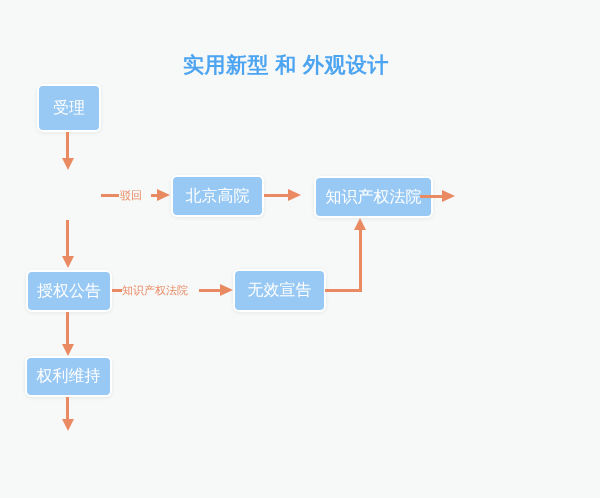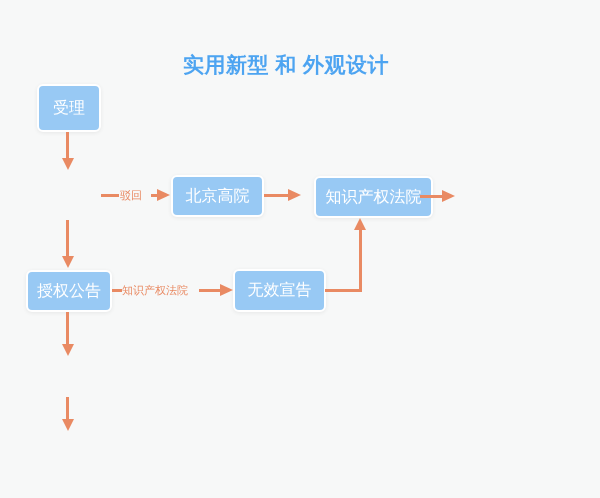--- a/index.html
+++ b/index.html
@@ -110,20 +110,21 @@
 
 <div class="canvas">
 
   <div class="title">实用新型 和 外观设计</div>
 
   <div class="node n-accept">受理</div>
   <div class="node n-reexam">北京高院</div>
   <div class="node n-ipcourt">知识产权法院</div>
   <div class="node n-grant">授权公告</div>
   <div class="node n-invalid">无效宣告</div>
+  <div class="node n-maintain">权利维持</div>
 
   <div class="line l-a1"></div>
   <div class="head down h-a1"></div>
 
   <div class="line l-a2a"></div>
   <div class="edge-label lbl-bohui">驳回</div>
   <div class="line l-a2b"></div>
   <div class="head right h-a2"></div>
 
   <div class="line l-a3"></div>

